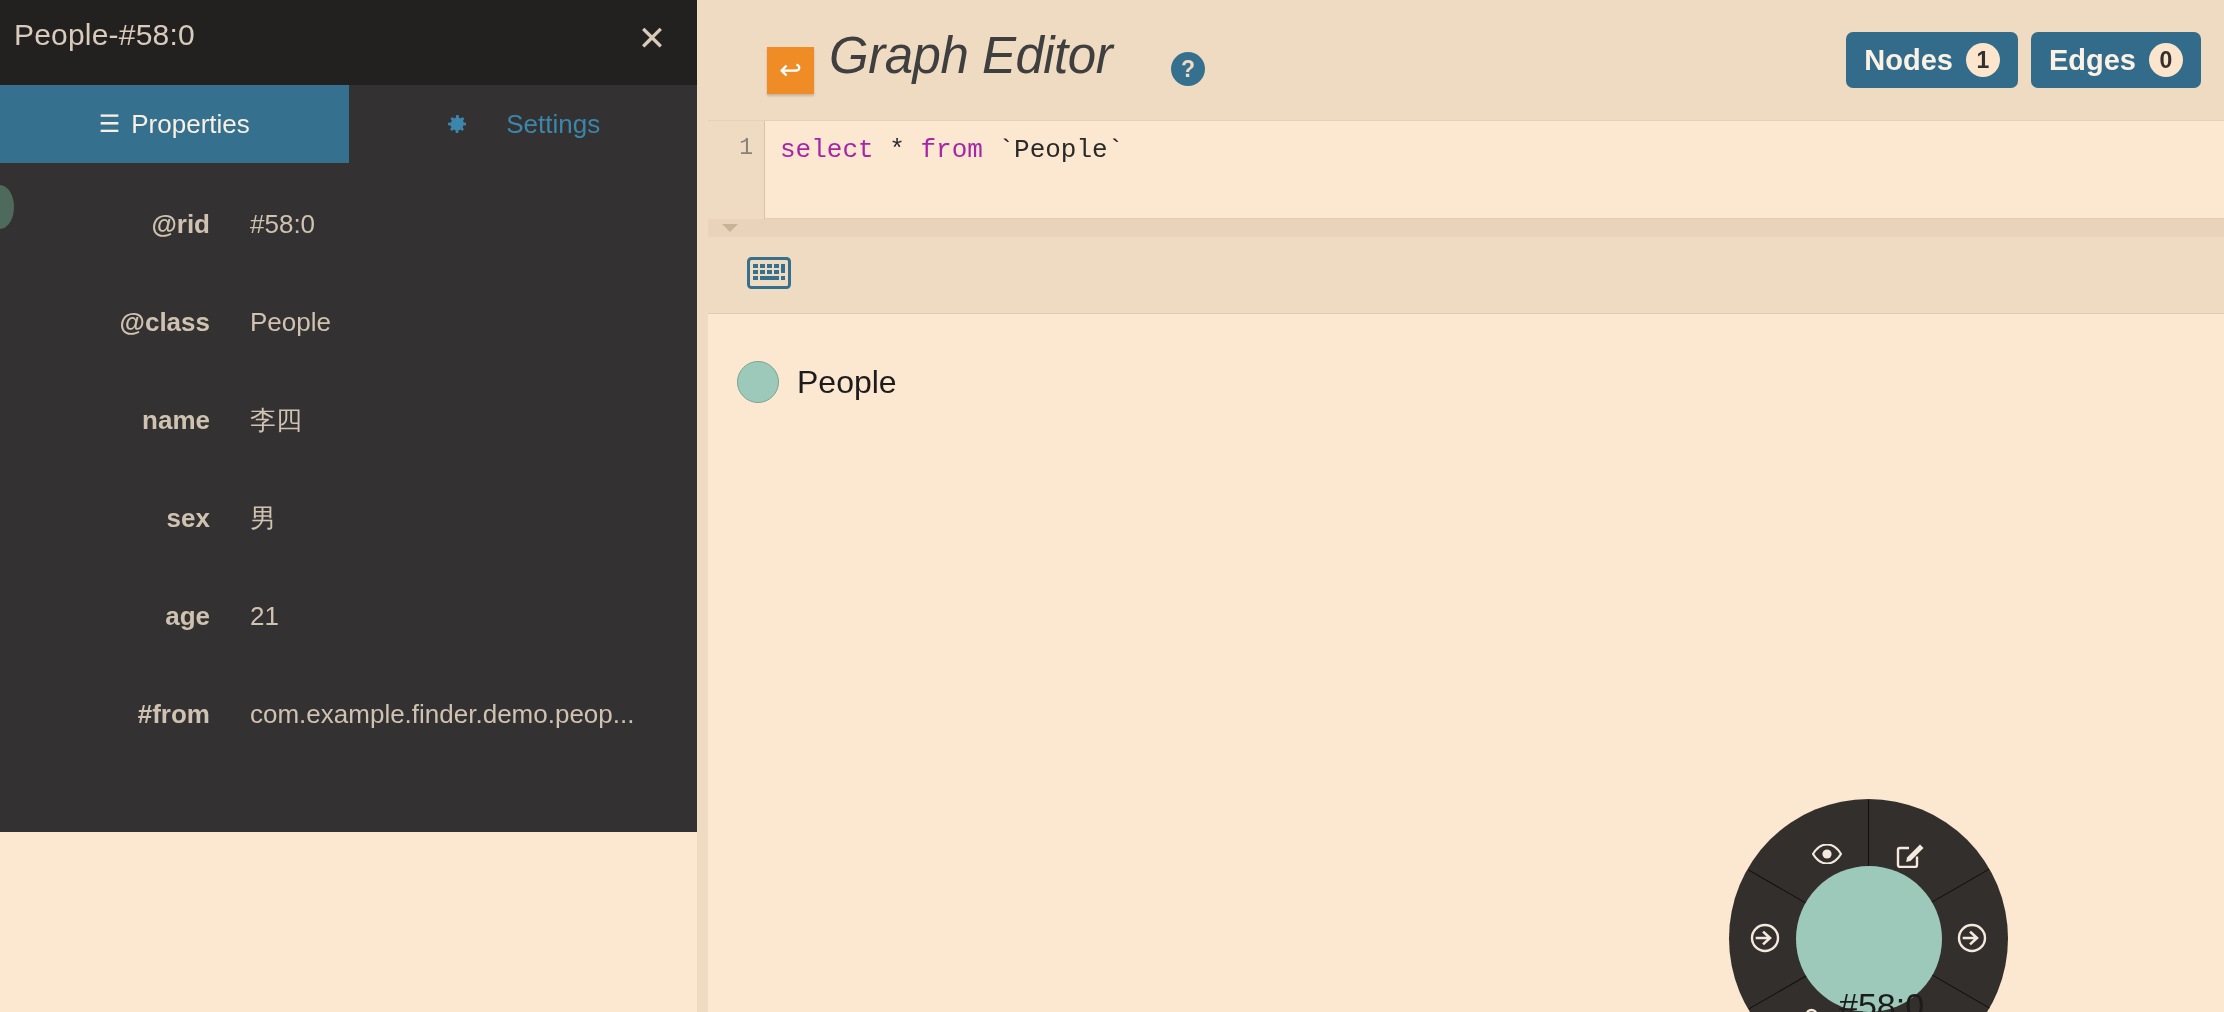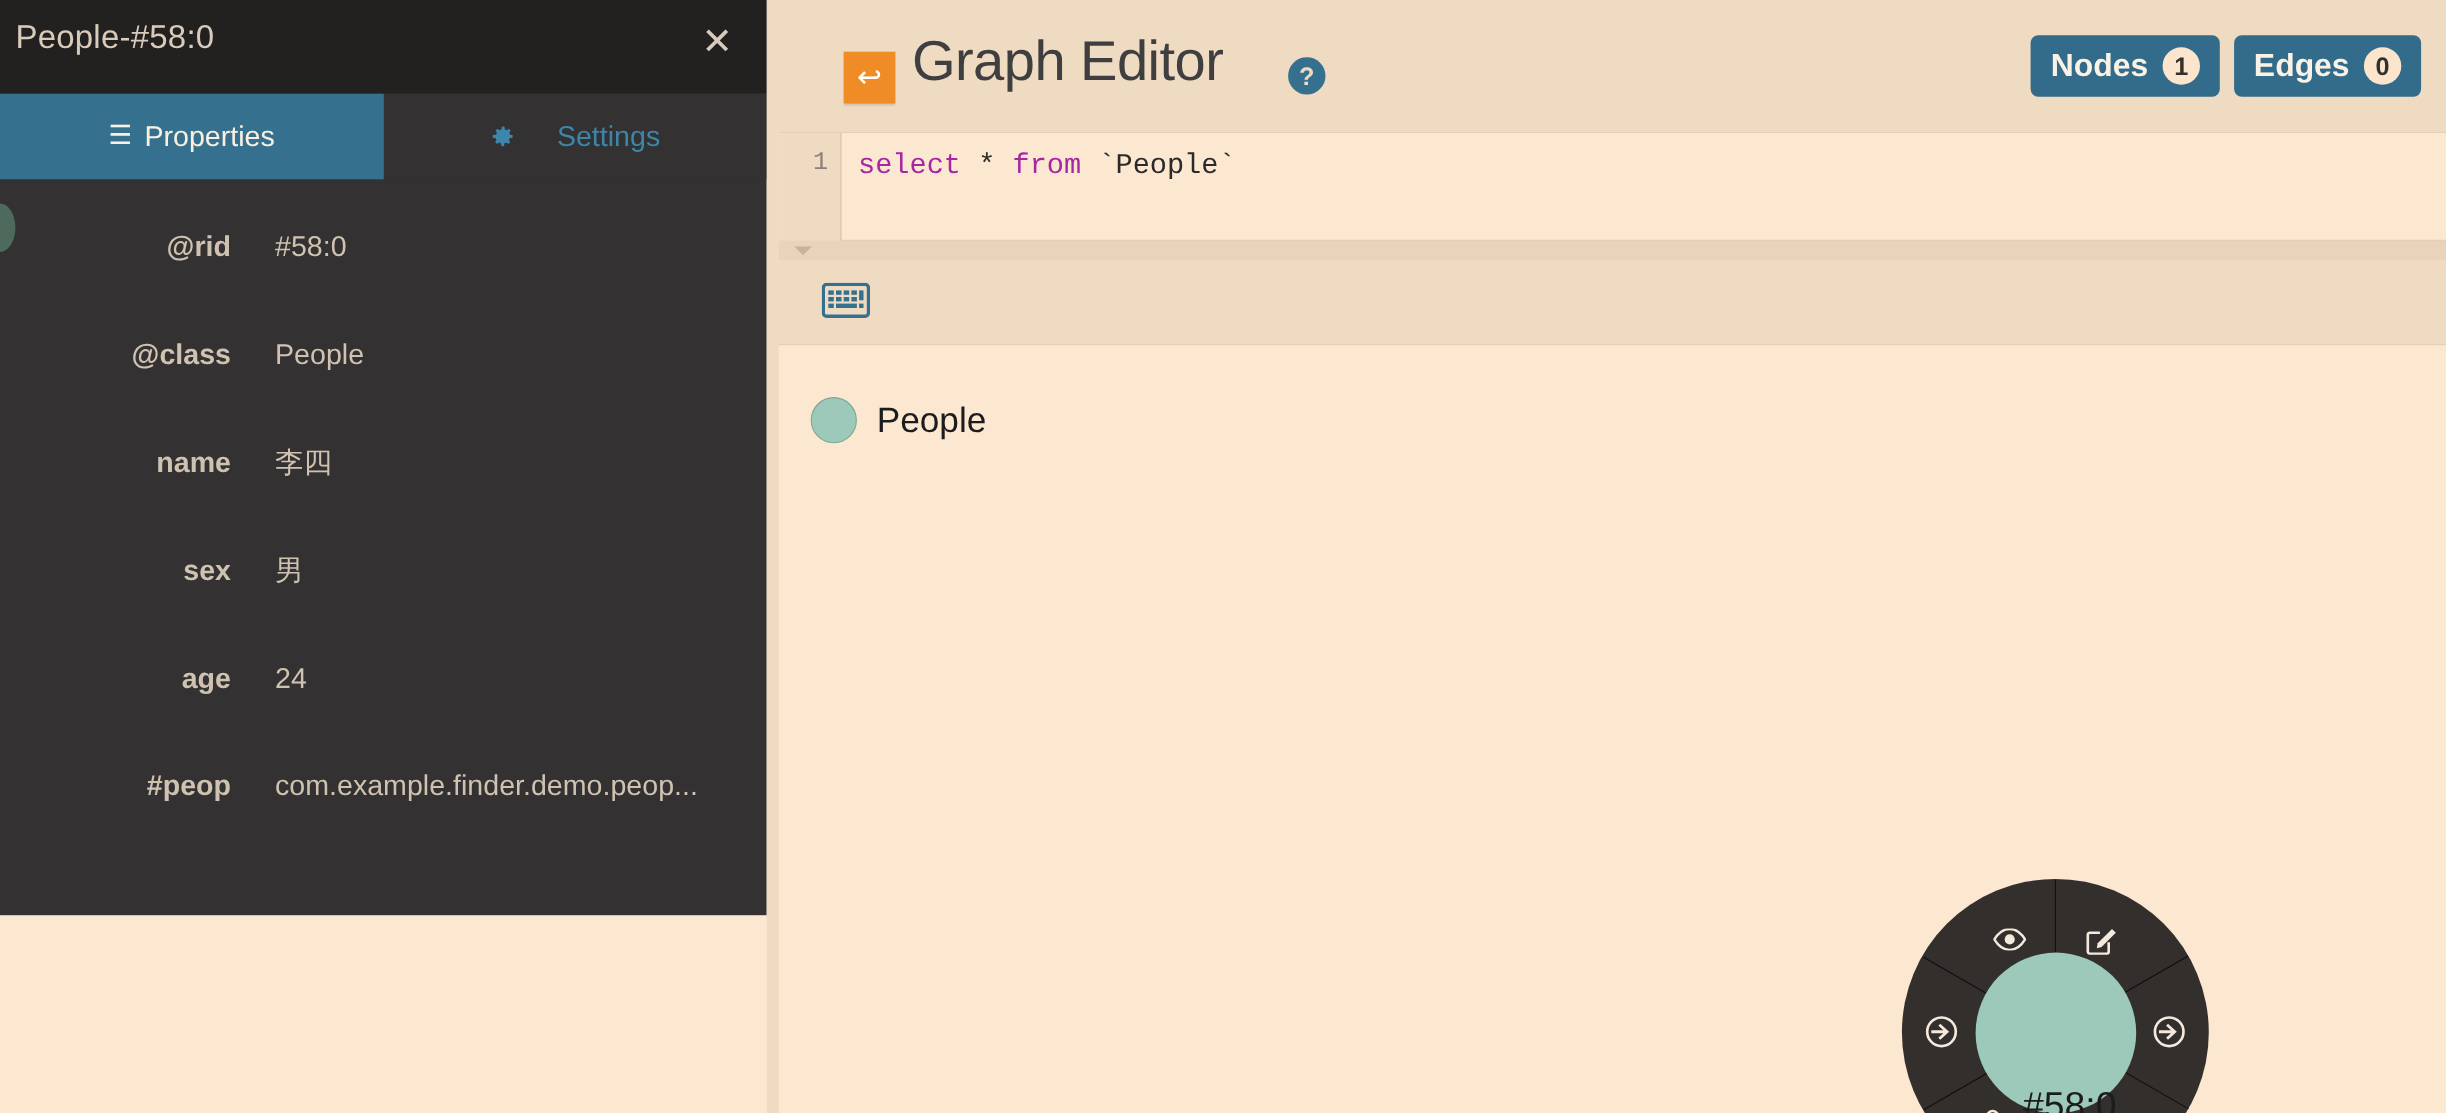--- a/index.html
+++ b/index.html
@@ -96,20 +96,21 @@
     background: #ef8c26;
     display: flex; align-items: center; justify-content: center;
     color: #fff; font-size: 27px; line-height: 1;
     cursor: pointer;
     box-shadow: 0 2px 2px rgba(0,0,0,.17);
   }
   .page-title {
     position: absolute; left: 132px; top: 26px;
     font-size: 51px; color: #3f3f3f; font-weight: 400;
     letter-spacing: -.5px;
+    font-style: italic;
   }
   .help-icon {
     position: absolute; left: 474px; top: 52px;
     width: 34px; height: 34px; border-radius: 50%;
     background: #35718f; color: #efdac2;
     display: flex; align-items: center; justify-content: center;
     font-size: 23px; font-weight: bold; line-height: 1;
     cursor: pointer;
   }
   .counters {
@@ -296,24 +297,24 @@
       <div class="prop-row">
         <div class="prop-key">name</div>
         <div class="prop-val">李四</div>
       </div>
       <div class="prop-row">
         <div class="prop-key">sex</div>
         <div class="prop-val">男</div>
       </div>
       <div class="prop-row">
         <div class="prop-key">age</div>
-        <div class="prop-val">24</div>
-      </div>
-      <div class="prop-row">
-        <div class="prop-key">#peop</div>
+        <div class="prop-val">21</div>
+      </div>
+      <div class="prop-row">
+        <div class="prop-key">#from</div>
         <div class="prop-val">com.example.finder.demo.peop...</div>
       </div>
     </div>
   </div>
 
   <div class="main">
 
     <div class="main-header">
       <div class="back-btn">↩</div>
       <div class="page-title">Graph Editor</div>

